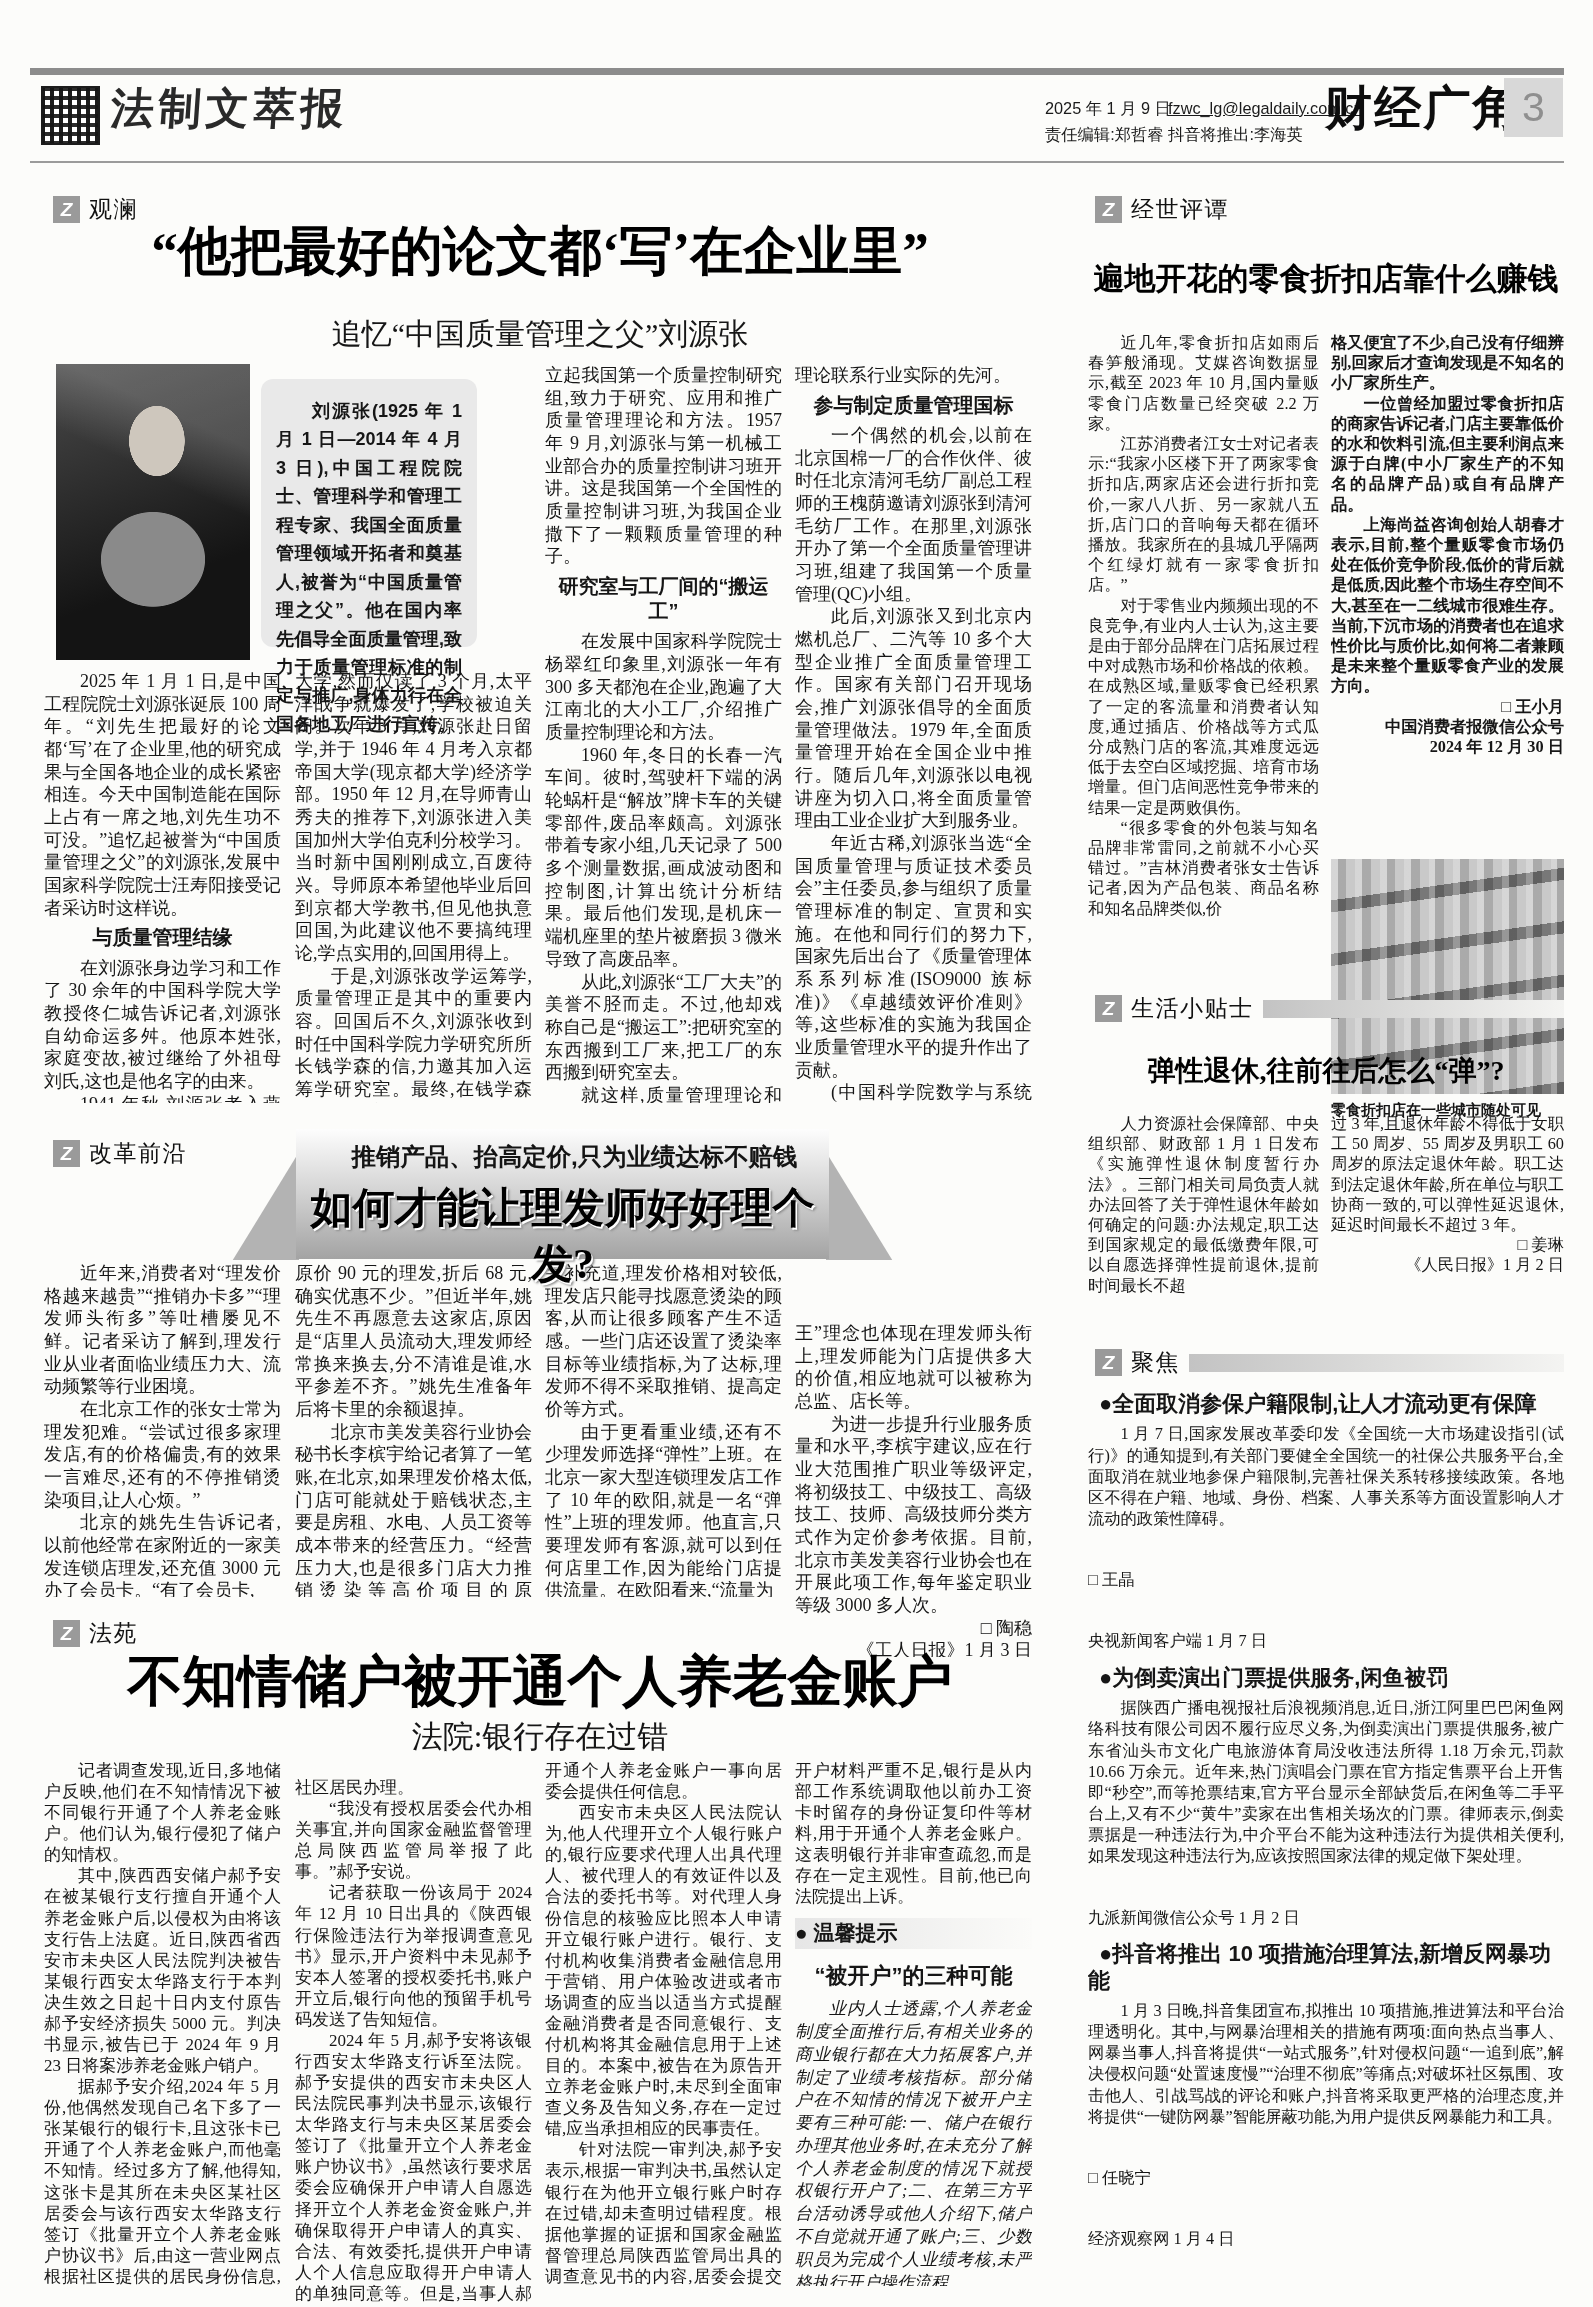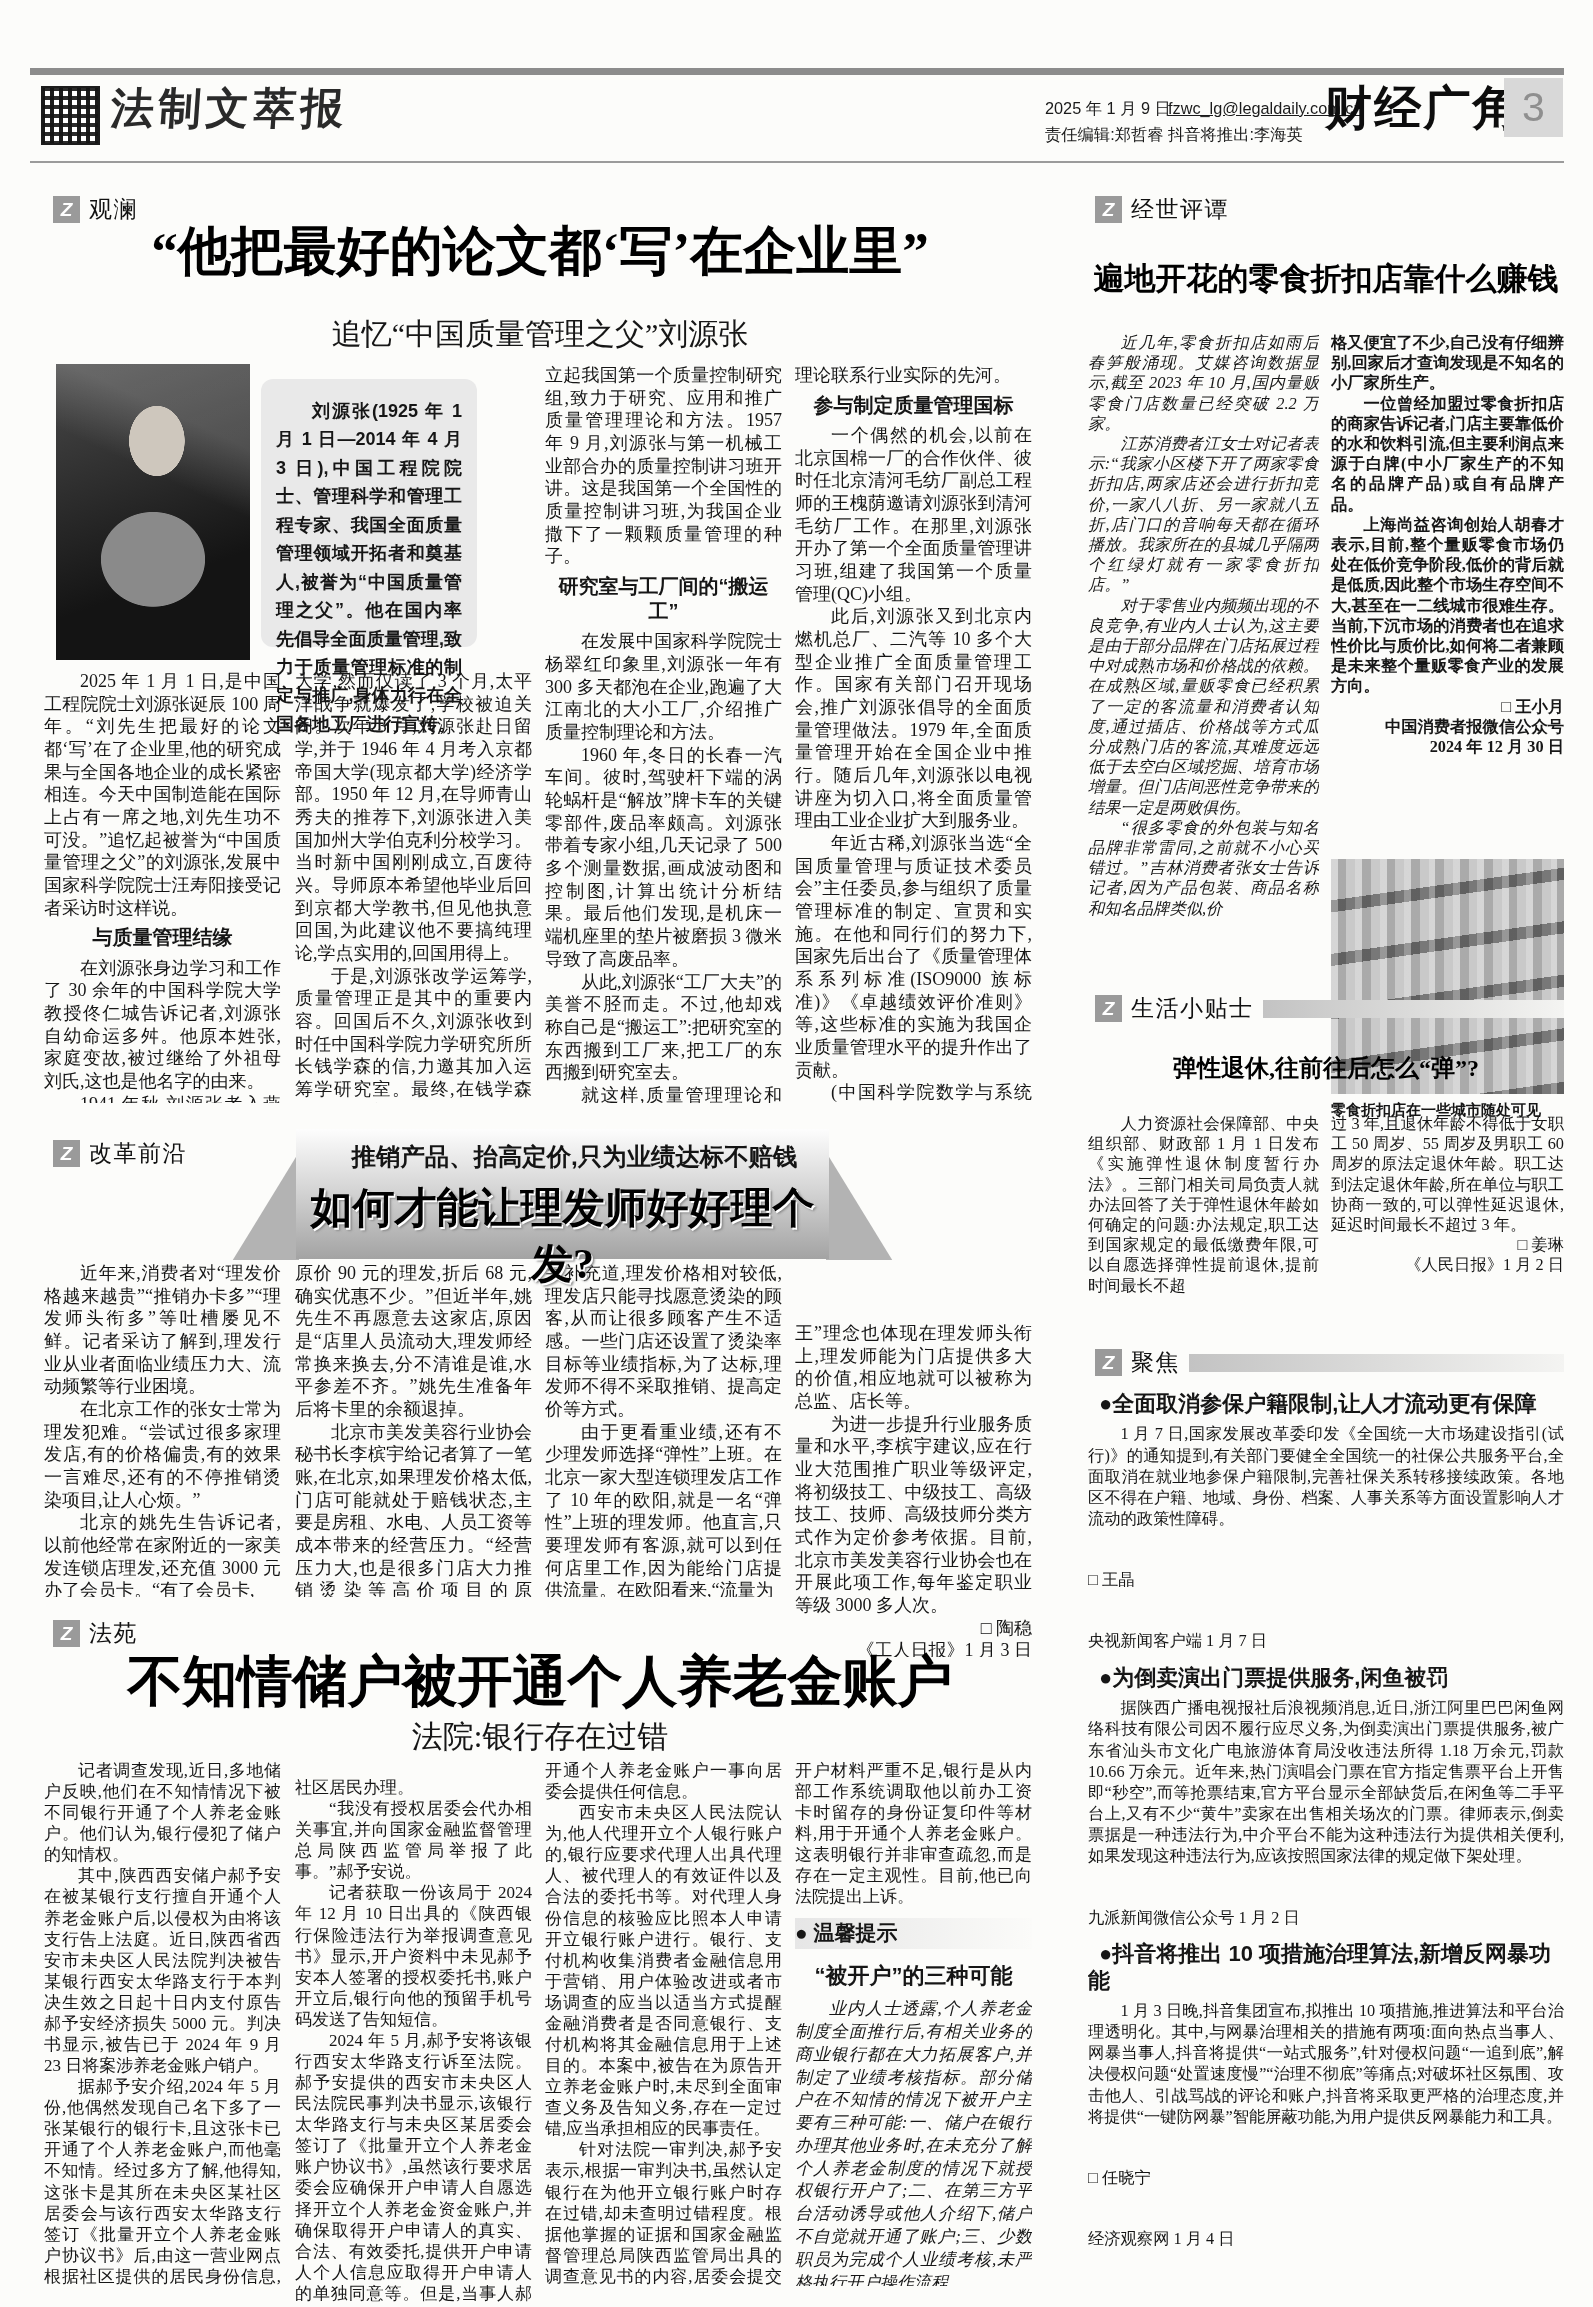--- a/index.html
+++ b/index.html
@@ -64,21 +64,21 @@
   .fy-sub{position:absolute;left:44px;top:1716px;width:992px;text-align:center;font-size:31px;}
   .fy .col{font-size:17px;line-height:1.24;}
   .tipbar{margin-top:10.4px;height:31px;display:flex;align-items:center;
       background:linear-gradient(90deg,#e6e6e6,#fbfbf9);
       font:700 21px "Liberation Sans","DejaVu Sans",sans-serif;}
   .tiptitle{text-align:center;font:700 22px "Liberation Sans","DejaVu Sans",sans-serif;margin:12px 0 7.4px;}
   .tipbody p{font-style:italic;font-size:17px;line-height:1.34;}
   
   .rr-head{position:absolute;left:1088px;width:476px;text-align:center;font-weight:900;color:#000;}
   .js-head{top:258px;font-size:31px;}
-  .sh-head{top:1052px;font-size:24px;}
+  .sh-head{top:1052px;font-size:28px;}
   .rcol{position:absolute;font-size:16.3px;line-height:1.24;text-align:justify;overflow:hidden;}
   .rcol p{margin:0;text-indent:2em;}
   .rcol p.cont{text-indent:0;}
   .rcol p.byline{text-indent:0;text-align:right;}
   .shelves{position:absolute;left:1331px;top:859px;width:233px;height:235px;background:
       repeating-linear-gradient(90deg,rgba(255,255,255,.28) 0 6.7px,rgba(0,0,0,.14) 6.7px 15.5px,rgba(255,255,255,.06) 15.5px 24.4px),
       repeating-linear-gradient(172deg,#c6c6c6 0 41px,#707070 41px 53px);}
   .ph-cap{position:absolute;left:1331px;top:1101px;width:233px;
       font:700 15px "Liberation Sans","DejaVu Sans",sans-serif;}
   
@@ -208,21 +208,21 @@
           <p>业内人士透露,个人养老金制度全面推行后,有相关业务的商业银行都在大力拓展客户,并制定了业绩考核指标。部分储户在不知情的情况下被开户主要有三种可能:一、储户在银行办理其他业务时,在未充分了解个人养老金制度的情况下就授权银行开户了;二、在第三方平台活动诱导或他人介绍下,储户不自觉就开通了账户;三、少数职员为完成个人业绩考核,未严格执行开户操作流程。</p>
         </div>
     </div>
   </div>
 
   <div class="seclabel" style="left:1095px;top:194px;">
     <span class="zicon">Z</span>
     <span class="ltext">经世评谭</span>
   </div>
   <h2 class="rr-head js-head" style="margin:0;">遍地开花的零食折扣店靠什么赚钱</h2>
-  <div class="rcol" style="left:1088px;top:333px;width:231px;height:651px;font-style:italic;">
+  <div class="rcol" style="left:1088px;top:333px;width:231px;height:651px;">
       <p>近几年,零食折扣店如雨后春笋般涌现。艾媒咨询数据显示,截至 2023 年 10 月,国内量贩零食门店数量已经突破 2.2 万家。</p>
       <p>江苏消费者江女士对记者表示:“我家小区楼下开了两家零食折扣店,两家店还会进行折扣竞价,一家八八折、另一家就八五折,店门口的音响每天都在循环播放。我家所在的县城几乎隔两个红绿灯就有一家零食折扣店。”</p>
       <p>对于零售业内频频出现的不良竞争,有业内人士认为,这主要是由于部分品牌在门店拓展过程中对成熟市场和价格战的依赖。在成熟区域,量贩零食已经积累了一定的客流量和消费者认知度,通过插店、价格战等方式瓜分成熟门店的客流,其难度远远低于去空白区域挖掘、培育市场增量。但门店间恶性竞争带来的结果一定是两败俱伤。</p>
       <p>“很多零食的外包装与知名品牌非常雷同,之前就不小心买错过。”吉林消费者张女士告诉记者,因为产品包装、商品名称和知名品牌类似,价</p>
     </div>
   <div class="rcol" style="left:1331px;top:333px;width:233px;height:488px;font-weight:bold;">
       <p class="cont">格又便宜了不少,自己没有仔细辨别,回家后才查询发现是不知名的小厂家所生产。</p>
       <p>一位曾经加盟过零食折扣店的商家告诉记者,门店主要靠低价的水和饮料引流,但主要利润点来源于白牌(中小厂家生产的不知名的品牌产品)或自有品牌产品。</p>
       <p>上海尚益咨询创始人胡春才表示,目前,整个量贩零食市场仍处在低价竞争阶段,低价的背后就是低质,因此整个市场生存空间不大,甚至在一二线城市很难生存。当前,下沉市场的消费者也在追求性价比与质价比,如何将二者兼顾是未来整个量贩零食产业的发展方向。</p>
       <p class="byline">□ 王小月</p>

